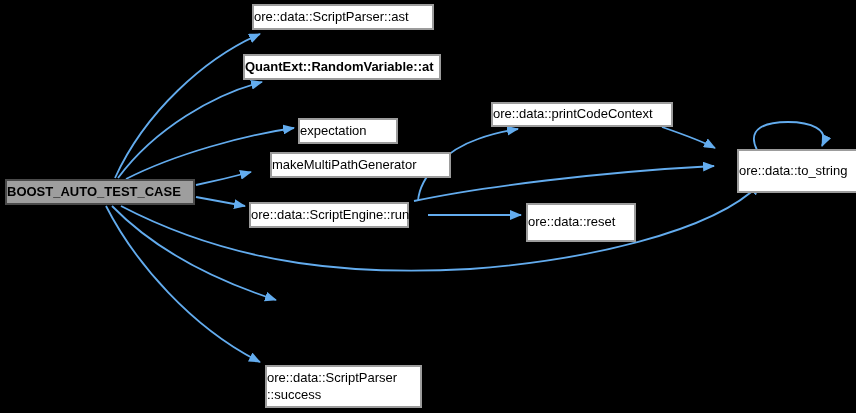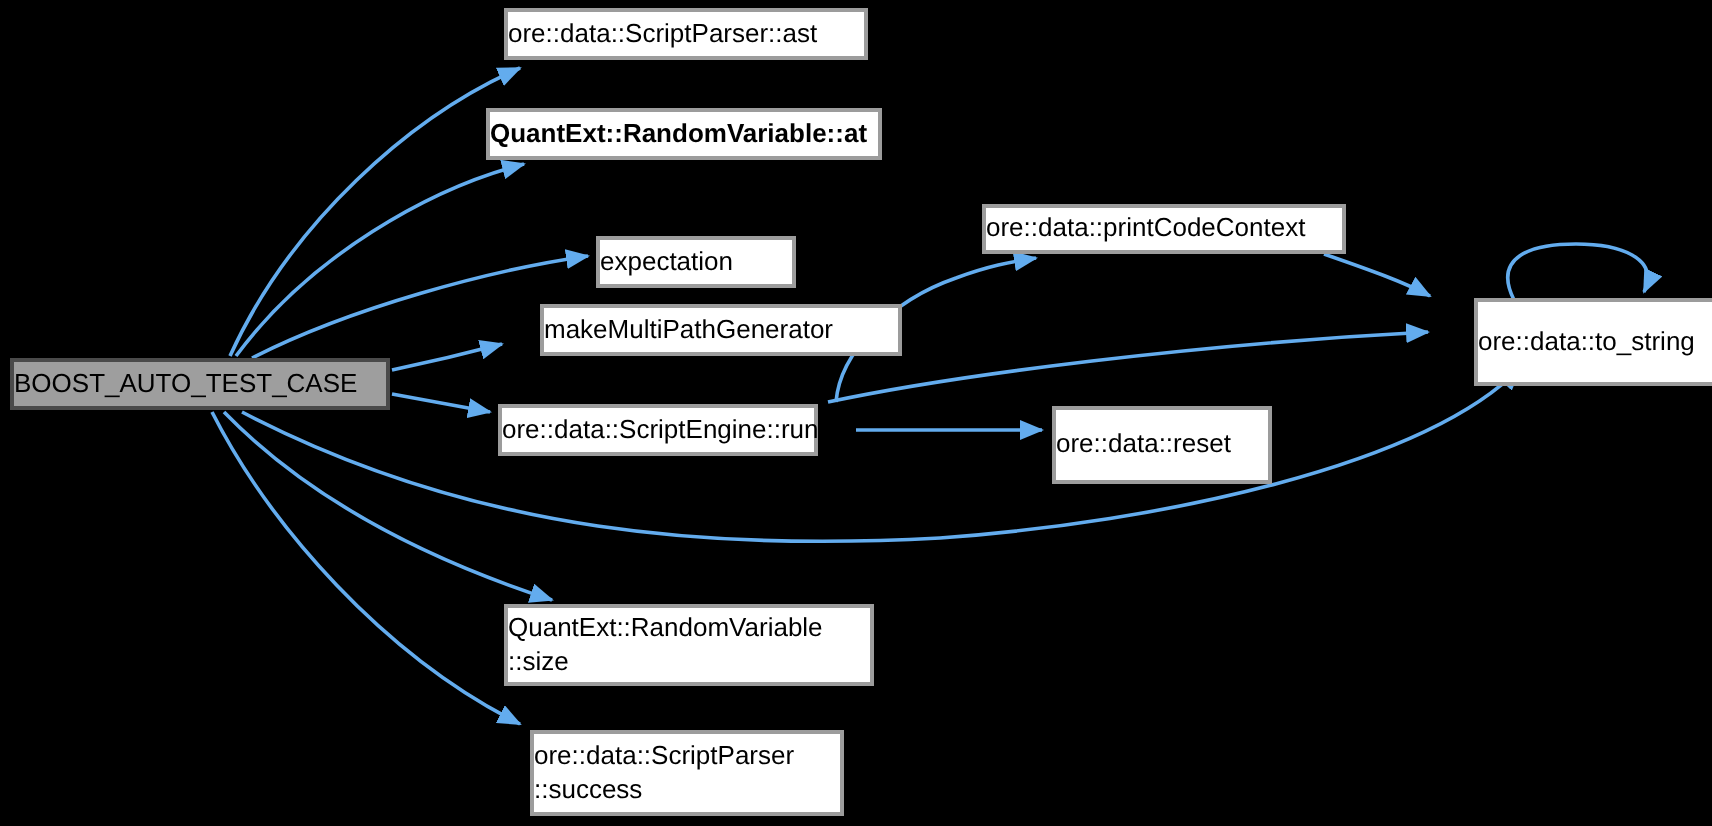--- a/index.html
+++ b/index.html
@@ -35,20 +35,21 @@
     align-items:flex-start;
     justify-content:center;
     text-align:center;
     white-space:nowrap;
     cursor:pointer;
   }
   .node.root{
     background:var(--root-fill);
     border-color:var(--root-border);
     cursor:default;
+    font-weight:bold;
   }
 </style>
 </head>
 <body>
 
 <div id="canvas">
 
   <svg id="edges" width="856" height="413" viewBox="0 0 856 413" xmlns="http://www.w3.org/2000/svg">
     <defs>
       <marker id="arrow" class="arrowhead" viewBox="0 0 12 10" refX="11" refY="5" markerWidth="12" markerHeight="10" orient="auto" markerUnits="userSpaceOnUse">
@@ -99,23 +100,19 @@
   </div>
 
   <div class="node" style="left:737px;top:149px;width:130px;height:44px;">
     <span>ore::data::to_string</span>
   </div>
 
   <div class="node" style="left:526px;top:203px;width:110px;height:39px;">
     <span>ore::data::reset</span>
   </div>
 
-  <div class="node" style="left:252px;top:302px;width:185px;height:41px;">
-    <span>QuantExt::RandomVariable</span>
-    <span>::size</span>
-  </div>
 
   <div class="node" style="left:265px;top:365px;width:157px;height:43px;">
     <span>ore::data::ScriptParser</span>
     <span>::success</span>
   </div>
 
 </div>
 
 </body></html>

